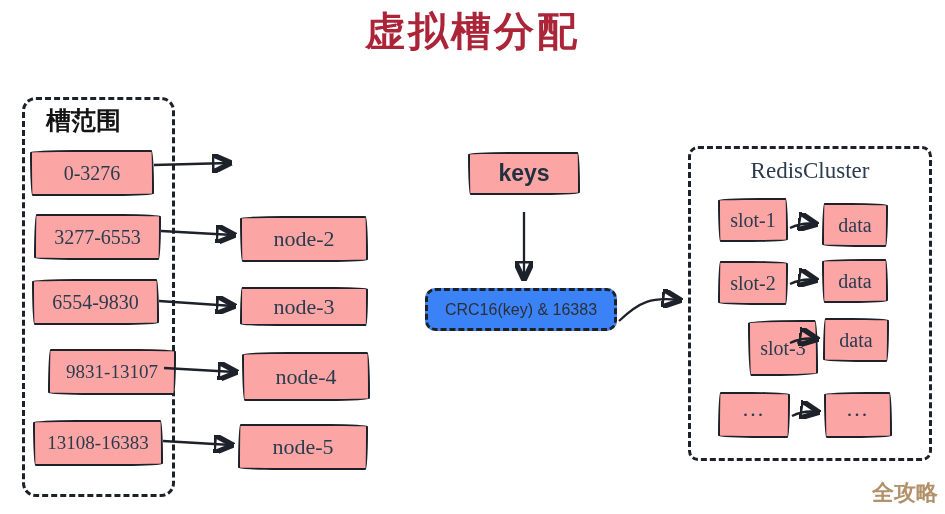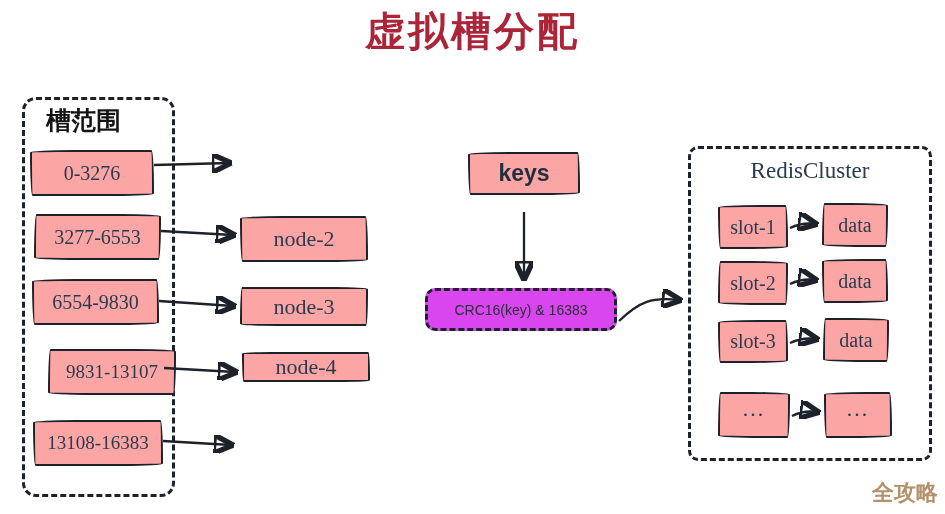--- a/index.html
+++ b/index.html
@@ -56,22 +56,22 @@
   .sans-box{
     font-family:"Liberation Sans","DejaVu Sans",sans-serif;
     color:#22303f;
   }
   .crc-box{
     position:absolute;box-sizing:border-box;
     border:3px dashed var(--ink);
     border-radius:10px;
     display:flex;align-items:center;justify-content:center;
     font-family:"Liberation Sans","DejaVu Sans",sans-serif;
-    color:#2b2f38;font-size:14px;
-    background:#d946ef;
+    color:#2b2f38;font-size:16px;
+    background:#3b82f6;
   }
   .dots-text{transform:translateY(-22%);letter-spacing:2px;font-size:22px;}
   .watermark{
     position:absolute;left:872px;top:478px;
     font-size:22px;font-weight:800;
     color:var(--gold);
     font-family:"DejaVu Sans","Liberation Sans",sans-serif;
   }
   .arrows{position:absolute;left:0;top:0;pointer-events:none;}
   .arrows path,.arrows line{stroke:var(--ink);stroke-width:2.3;fill:none;}
@@ -87,35 +87,36 @@
   <div class="group-label" style="left:46px;top:104px;font-size:25px;">槽范围</div>
 
   <div class="sketch" style="left:30px;top:150px;width:124px;height:46px;font-size:20px;">0-3276</div>
   <div class="sketch alt" style="left:34px;top:214px;width:127px;height:46px;font-size:20px;">3277-6553</div>
   <div class="sketch" style="left:32px;top:279px;width:127px;height:46px;font-size:20px;">6554-9830</div>
   <div class="sketch alt" style="left:36px;top:349px;width:128px;height:46px;font-size:19px;margin-left:12px;">9831-13107</div>
   <div class="sketch" style="left:33px;top:420px;width:130px;height:46px;font-size:19px;">13108-16383</div>
 
   <div class="sketch" style="left:240px;top:216px;width:128px;height:46px;font-size:22px;">node-2</div>
   <div class="sketch alt" style="left:240px;top:287px;width:128px;height:39px;font-size:22px;">node-3</div>
-  <div class="sketch" style="left:242px;top:352px;width:128px;height:30px;font-size:22px;">node-4</div>
+  <div class="sketch" style="left:242px;top:352px;width:128px;height:49px;font-size:22px;">node-4</div>
+  <div class="sketch alt" style="left:238px;top:424px;width:130px;height:46px;font-size:22px;">node-5</div>
 
   <div class="sketch sans-box" style="left:468px;top:152px;width:112px;height:43px;font-size:23px;font-weight:700;">keys</div>
   <div class="crc-box" style="left:425px;top:288px;width:192px;height:43px;">CRC16(key) &amp; 16383</div>
 
   <div class="dashed" style="left:688px;top:146px;width:244px;height:315px;border-radius:10px;"></div>
   <div class="serif-label" style="left:688px;top:158px;width:244px;font-size:23px;">RedisCluster</div>
 
-  <div class="sketch" style="left:718px;top:205px;width:70px;height:44px;font-size:20px;">slot-1</div>
+  <div class="sketch" style="left:718px;top:198px;width:70px;height:44px;font-size:20px;">slot-1</div>
   <div class="sketch alt" style="left:822px;top:203px;width:66px;height:44px;font-size:20px;">data</div>
 
   <div class="sketch alt" style="left:718px;top:261px;width:70px;height:44px;font-size:20px;">slot-2</div>
   <div class="sketch" style="left:822px;top:259px;width:66px;height:44px;font-size:20px;">data</div>
 
-  <div class="sketch" style="left:718px;top:320px;width:70px;height:43px;font-size:20px;">slot-3</div>
+  <div class="sketch" style="left:748px;top:320px;width:70px;height:56px;font-size:20px;">slot-3</div>
   <div class="sketch alt" style="left:823px;top:318px;width:66px;height:44px;font-size:20px;">data</div>
 
   <div class="sketch alt" style="left:718px;top:392px;width:72px;height:46px;">
     <span class="dots-text">...</span>
   </div>
   <div class="sketch" style="left:824px;top:392px;width:68px;height:46px;">
     <span class="dots-text">...</span>
   </div>
 
   <div class="watermark">全攻略</div>

